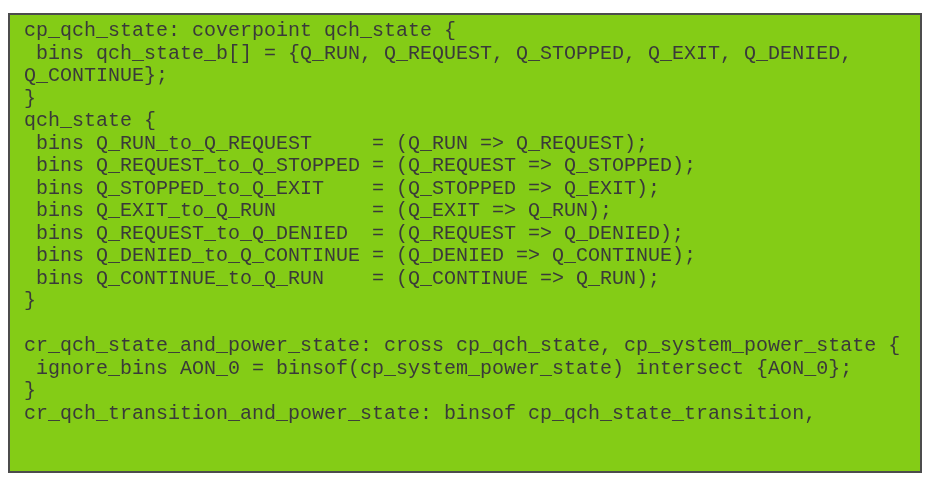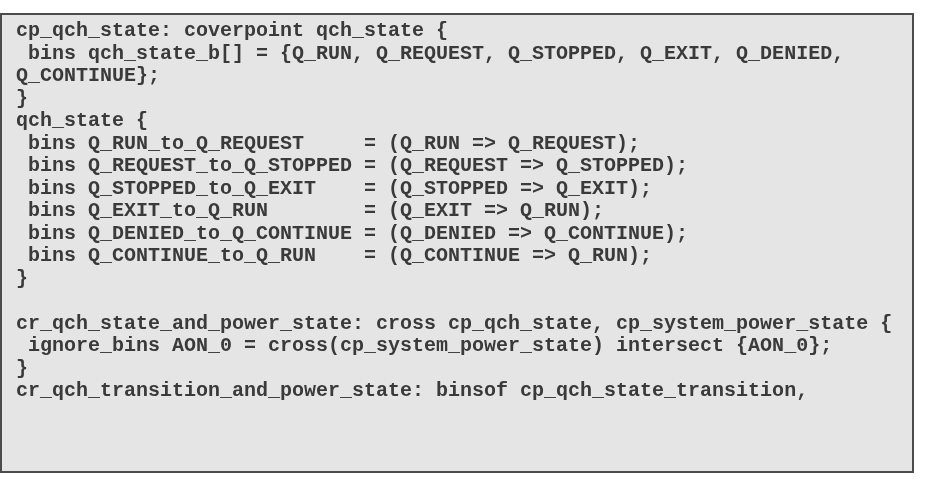--- a/index.html
+++ b/index.html
@@ -9,25 +9,24 @@
     overflow: hidden;
     font-family: "Liberation Mono", "DejaVu Sans Mono", monospace;
   }
   .page {
     position: relative;
     width: 931px; height: 483px;
     background: #ffffff;
   }
   .code-frame {
     position: absolute;
-    left: 0; top: 13px;
+    left: 8px; top: 13px;
     width: 914px; height: 460px;
     border: 2px solid #4c4c4c;
-    background: #e5e5e5;
-    font-weight: bold;
+    background: #84cc16;
   }
   .code-listing {
     padding: 5px 8px 0 14px;
     font-family: "Liberation Mono", "DejaVu Sans Mono", monospace;
     font-size: 20px;
     line-height: 22.5px;
     color: #3a3a3a;
   }
   .code-line {
     white-space: pre;
@@ -43,23 +42,24 @@
     <div class="code-listing">
       <div class="code-line">cp_qch_state: coverpoint qch_state {</div>
       <div class="code-line"> bins qch_state_b[] = {Q_RUN, Q_REQUEST, Q_STOPPED, Q_EXIT, Q_DENIED,</div>
       <div class="code-line">Q_CONTINUE};</div>
       <div class="code-line">}</div>
       <div class="code-line">qch_state {</div>
       <div class="code-line"> bins Q_RUN_to_Q_REQUEST     = (Q_RUN =&gt; Q_REQUEST);</div>
       <div class="code-line"> bins Q_REQUEST_to_Q_STOPPED = (Q_REQUEST =&gt; Q_STOPPED);</div>
       <div class="code-line"> bins Q_STOPPED_to_Q_EXIT    = (Q_STOPPED =&gt; Q_EXIT);</div>
       <div class="code-line"> bins Q_EXIT_to_Q_RUN        = (Q_EXIT =&gt; Q_RUN);</div>
+      <div class="code-line"> bins Q_REQUEST_to_Q_DENIED  = (Q_REQUEST =&gt; Q_DENIED);</div>
       <div class="code-line"> bins Q_DENIED_to_Q_CONTINUE = (Q_DENIED =&gt; Q_CONTINUE);</div>
       <div class="code-line"> bins Q_CONTINUE_to_Q_RUN    = (Q_CONTINUE =&gt; Q_RUN);</div>
       <div class="code-line">}</div>
       <div class="code-line"></div>
       <div class="code-line">cr_qch_state_and_power_state: cross cp_qch_state, cp_system_power_state {</div>
-      <div class="code-line"> ignore_bins AON_0 = cross(cp_system_power_state) intersect {AON_0};</div>
+      <div class="code-line"> ignore_bins AON_0 = binsof(cp_system_power_state) intersect {AON_0};</div>
       <div class="code-line">}</div>
       <div class="code-line">cr_qch_transition_and_power_state: binsof cp_qch_state_transition,</div>
     </div>
   </div>
 </div>
 
 </body></html>

